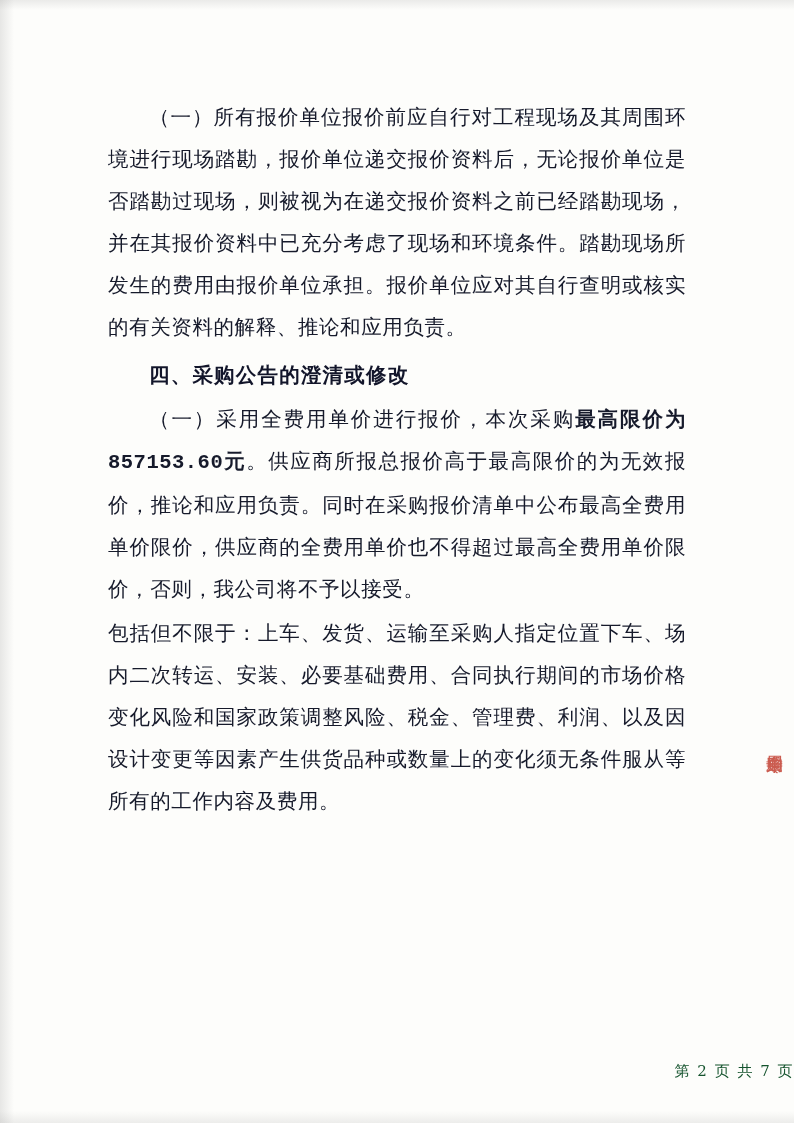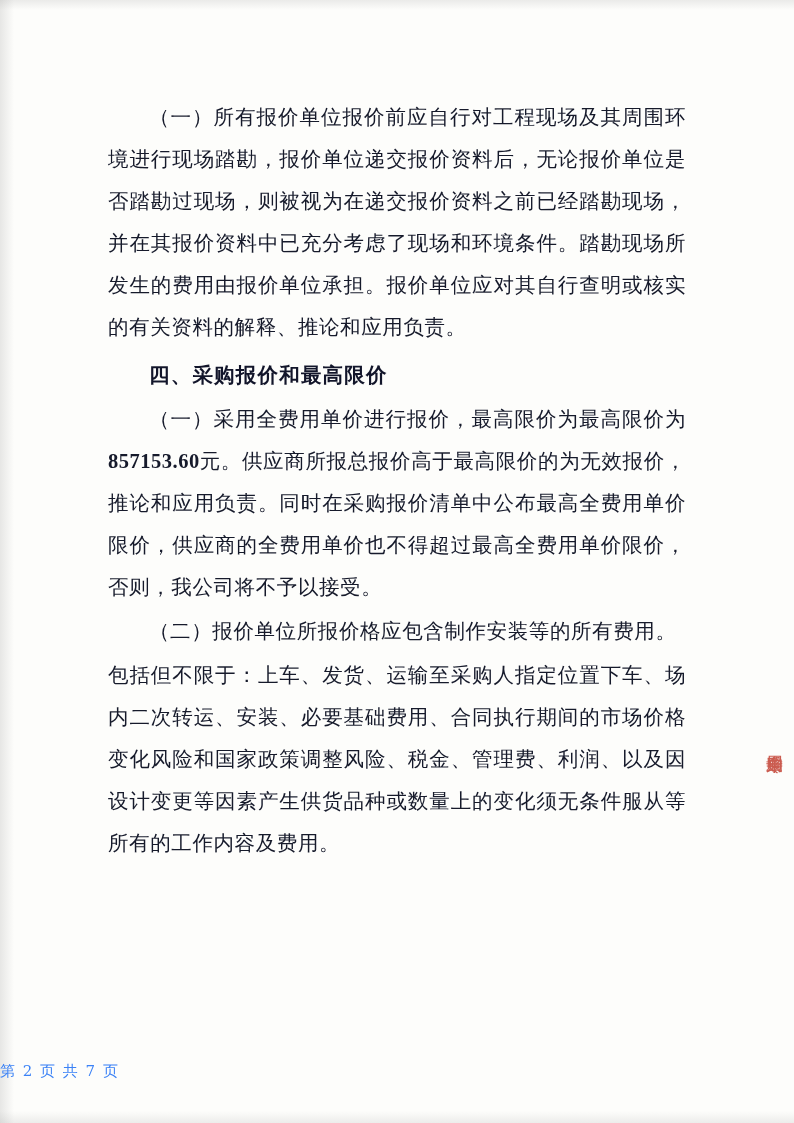--- a/index.html
+++ b/index.html
@@ -41,37 +41,37 @@
   h2.heading {
     margin: 6px 0 2px 0;
     font-size: 20.5px;
     line-height: 42px;
     letter-spacing: 1.2px;
     font-weight: bold;
     text-indent: 2em;
     color: #12152a;
   }
   .bold {
-    font-weight: normal;
+    font-weight: bold;
   }
   .num {
-    font-family: Liberation Serif, serif;
+    font-family: Liberation Mono, monospace;
     font-weight: bold;
     letter-spacing: 0.5px;
     margin-top: 13px;
   }
   .footer {
     position: absolute;
     left: 0;
     right: 0;
     bottom: 42px;
-    text-align: left;
+    text-align: right;
     font-size: 15px;
     letter-spacing: 1.5px;
-    color: #3b82f6;
+    color: #14532d;
   }
   .stamp {
     position: absolute;
     right: 8px;
     top: 742px;
     width: 30px;
     height: 110px;
     color: #c0392b;
     font-size: 17px;
     line-height: 23px;
@@ -111,27 +111,26 @@
 <div class="page">
   <div class="edge-shadow-left"></div>
   <div class="edge-shadow-top"></div>
   <div class="edge-shadow-bottom"></div>
 
   <div class="doc-body">
 
     <p class="para">（一）所有报价单位报价前应自行对工程现场及其周围环境进行现场踏勘，报价单位递交报价资料后，无论报价单位是否踏勘过现场，则被视为在递交报价资料之前已经踏勘现场，并在其报价资料中已充分考虑了现场和环境条件。踏勘现场所发生的费用由报价单位承担。报价单位应对其自行查明或核实的有关资料的解释、推论和应用负责。</p>
 
 
-    <h2 class="heading">四、采购报价和最高限价</h2>
+    <h2 class="heading">四、采购公告的澄清或修改</h2>
 
 
 
-    <p class="para"><span>（一）采用全费用单价进行报价，最高限价为</span><span class="bold">最高限价为</span><span class="num">857153.60</span><span class="bold">元</span><span>。供应商所报总报价高于最高限价的为无效报价，推论和应用负责。同时在采购报价清单中公布最高全费用单价限价，供应商的全费用单价也不得超过最高全费用单价限价，否则，我公司将不予以接受。</span></p>
+    <p class="para"><span>（一）采用全费用单价进行报价，本次采购</span><span class="bold">最高限价为</span><span class="num">857153.60</span><span class="bold">元</span><span>。供应商所报总报价高于最高限价的为无效报价，推论和应用负责。同时在采购报价清单中公布最高全费用单价限价，供应商的全费用单价也不得超过最高全费用单价限价，否则，我公司将不予以接受。</span></p>
 
-    <p class="para">（二）报价单位所报价格应包含制作安装等的所有费用。</p>
 
     <p class="para noindent">包括但不限于：上车、发货、运输至采购人指定位置下车、场内二次转运、安装、必要基础费用、合同执行期间的市场价格变化风险和国家政策调整风险、税金、管理费、利润、以及因设计变更等因素产生供货品种或数量上的变化须无条件服从等所有的工作内容及费用。</p>
 
   </div>
 
   <div class="stamp">采购专用章</div>
 
   <div class="footer">第 2 页 共 7 页</div>
 </div>
 

